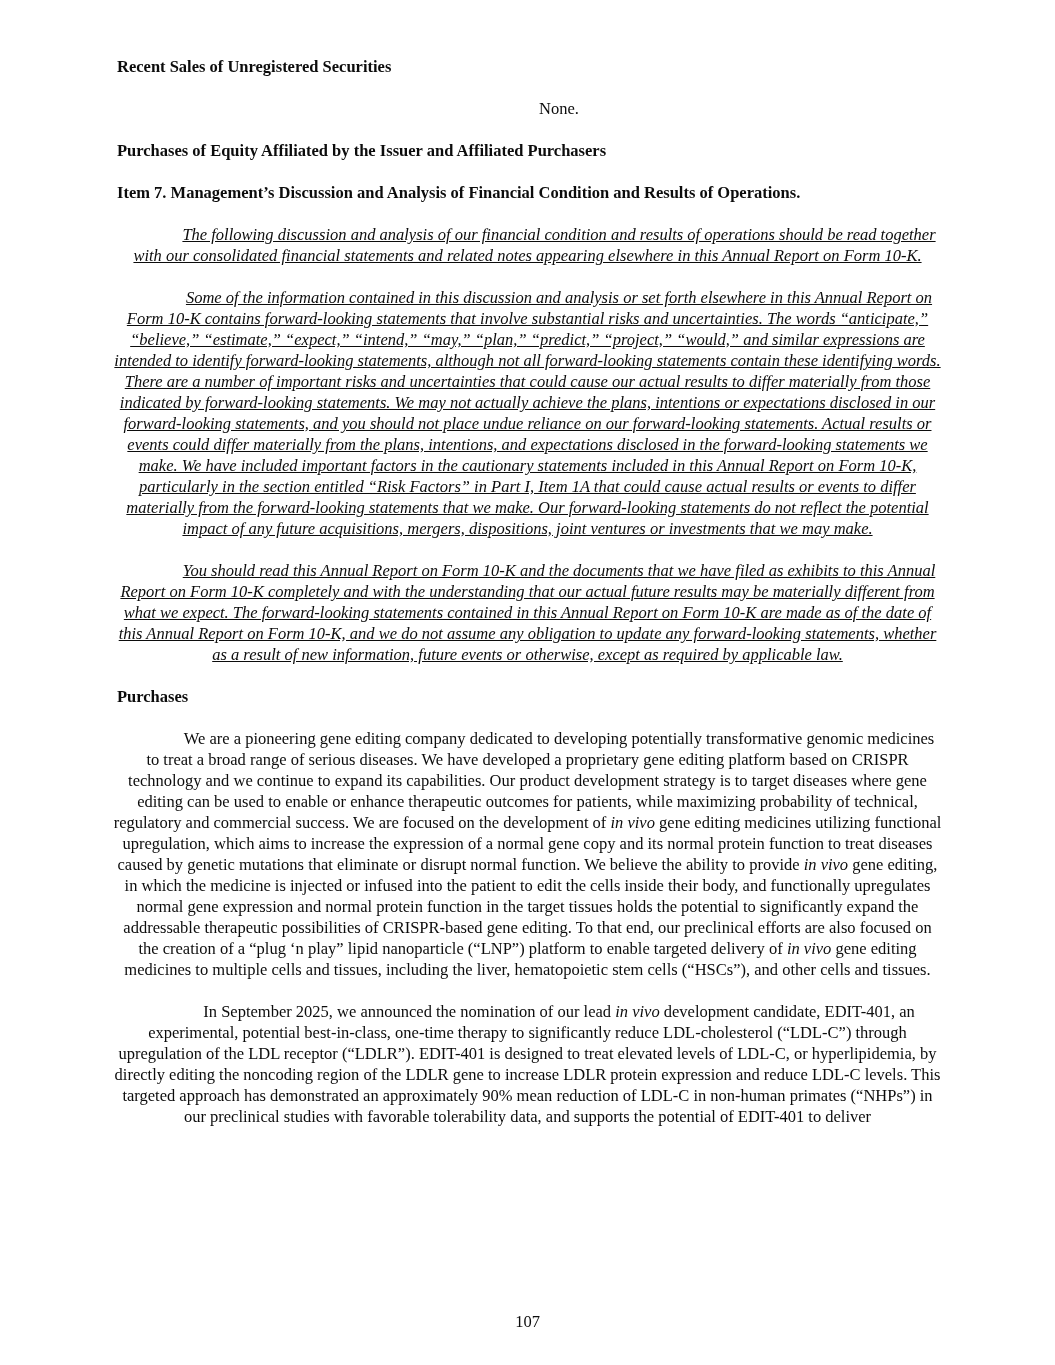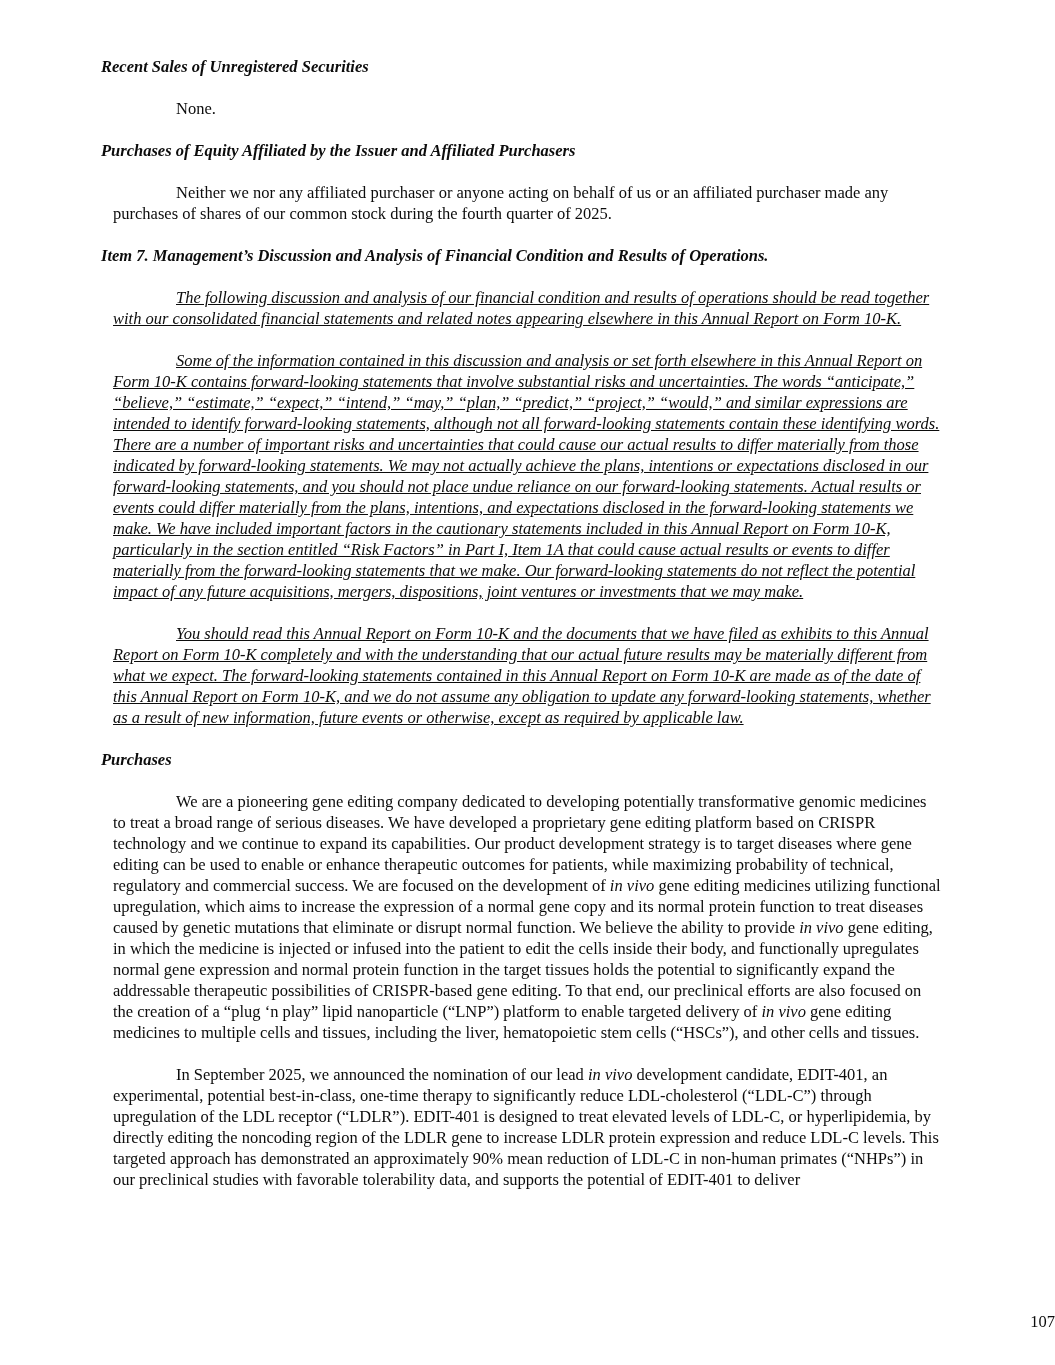--- a/index.html
+++ b/index.html
@@ -21,50 +21,49 @@
     line-height: 21px;
     color: #0c0c0c;
     text-align: left;
   }
   .doc-content > :first-child {
     margin-top: 0;
   }
   .heading {
     font-size: inherit;
     font-weight: bold;
-    margin: 21px 0;
+    margin: 21px 16px;
     text-indent: 0;
-    font-style: italic;
   }
   .para {
     margin: 21px 12px;
     text-indent: 63px;
+    text-align: center;
   }
   .para.italic {
     font-style: italic;
     text-decoration: underline;
   }
   .page-number {
     position: absolute;
     left: 0;
     right: 0;
     bottom: 33px;
-    text-align: right;
+    text-align: center;
     font-style: normal;
   }
 </style>
 </head>
 <body>
 
 <div class="page">
   <div class="doc-content" id="doc-content">
       <h2 class="heading">Recent Sales of Unregistered Securities</h2>
       <p class="para">None.</p>
       <h2 class="heading">Purchases of Equity Affiliated by the Issuer and Affiliated Purchasers</h2>
-      <p class="para">Neither we nor any affiliated purchaser or anyone acting on behalf of us or an affiliated purchaser made any purchases of shares of our common stock during the fourth quarter of 2025.</p>
       <h2 class="heading">Item 7. Management’s Discussion and Analysis of Financial Condition and Results of Operations.</h2>
       <p class="para italic">The following discussion and analysis of our financial condition and results of operations should be read together with our consolidated financial statements and related notes appearing elsewhere in this Annual Report on Form 10-K.</p>
       <p class="para italic">Some of the information contained in this discussion and analysis or set forth elsewhere in this Annual Report on Form 10-K contains forward-looking statements that involve substantial risks and uncertainties. The words “anticipate,” “believe,” “estimate,” “expect,” “intend,” “may,” “plan,” “predict,” “project,” “would,” and similar expressions are intended to identify forward-looking statements, although not all forward-looking statements contain these identifying words. There are a number of important risks and uncertainties that could cause our actual results to differ materially from those indicated by forward-looking statements. We may not actually achieve the plans, intentions or expectations disclosed in our forward-looking statements, and you should not place undue reliance on our forward-looking statements. Actual results or events could differ materially from the plans, intentions, and expectations disclosed in the forward-looking statements we make. We have included important factors in the cautionary statements included in this Annual Report on Form 10-K, particularly in the section entitled “Risk Factors” in Part I, Item 1A that could cause actual results or events to differ materially from the forward-looking statements that we make. Our forward-looking statements do not reflect the potential impact of any future acquisitions, mergers, dispositions, joint ventures or investments that we may make.</p>
       <p class="para italic">You should read this Annual Report on Form 10-K and the documents that we have filed as exhibits to this Annual Report on Form 10-K completely and with the understanding that our actual future results may be materially different from what we expect. The forward-looking statements contained in this Annual Report on Form 10-K are made as of the date of this Annual Report on Form 10-K, and we do not assume any obligation to update any forward-looking statements, whether as a result of new information, future events or otherwise, except as required by applicable law.</p>
       <h2 class="heading">Purchases</h2>
       <p class="para">We are a pioneering gene editing company dedicated to developing potentially transformative genomic medicines to treat a broad range of serious diseases. We have developed a proprietary gene editing platform based on CRISPR technology and we continue to expand its capabilities. Our product development strategy is to target diseases where gene editing can be used to enable or enhance therapeutic outcomes for patients, while maximizing probability of technical, regulatory and commercial success. We are focused on the development of <i>in vivo</i> gene editing medicines utilizing functional upregulation, which aims to increase the expression of a normal gene copy and its normal protein function to treat diseases caused by genetic mutations that eliminate or disrupt normal function. We believe the ability to provide <i>in vivo</i> gene editing, in which the medicine is injected or infused into the patient to edit the cells inside their body, and functionally upregulates normal gene expression and normal protein function in the target tissues holds the potential to significantly expand the addressable therapeutic possibilities of CRISPR-based gene editing. To that end, our preclinical efforts are also focused on the creation of a “plug ‘n play” lipid nanoparticle (“LNP”) platform to enable targeted delivery of <i>in vivo</i> gene editing medicines to multiple cells and tissues, including the liver, hematopoietic stem cells (“HSCs”), and other cells and tissues.</p>
       <p class="para">In September 2025, we announced the nomination of our lead <i>in vivo</i> development candidate, EDIT-401, an experimental, potential best-in-class, one-time therapy to significantly reduce LDL-cholesterol (“LDL-C”) through upregulation of the LDL receptor (“LDLR”). EDIT-401 is designed to treat elevated levels of LDL-C, or hyperlipidemia, by directly editing the noncoding region of the LDLR gene to increase LDLR protein expression and reduce LDL-C levels. This targeted approach has demonstrated an approximately 90% mean reduction of LDL-C in non-human primates (“NHPs”) in our preclinical studies with favorable tolerability data, and supports the potential of EDIT-401 to deliver</p>
     </div>
   <div class="page-number">107</div>
 </div>

